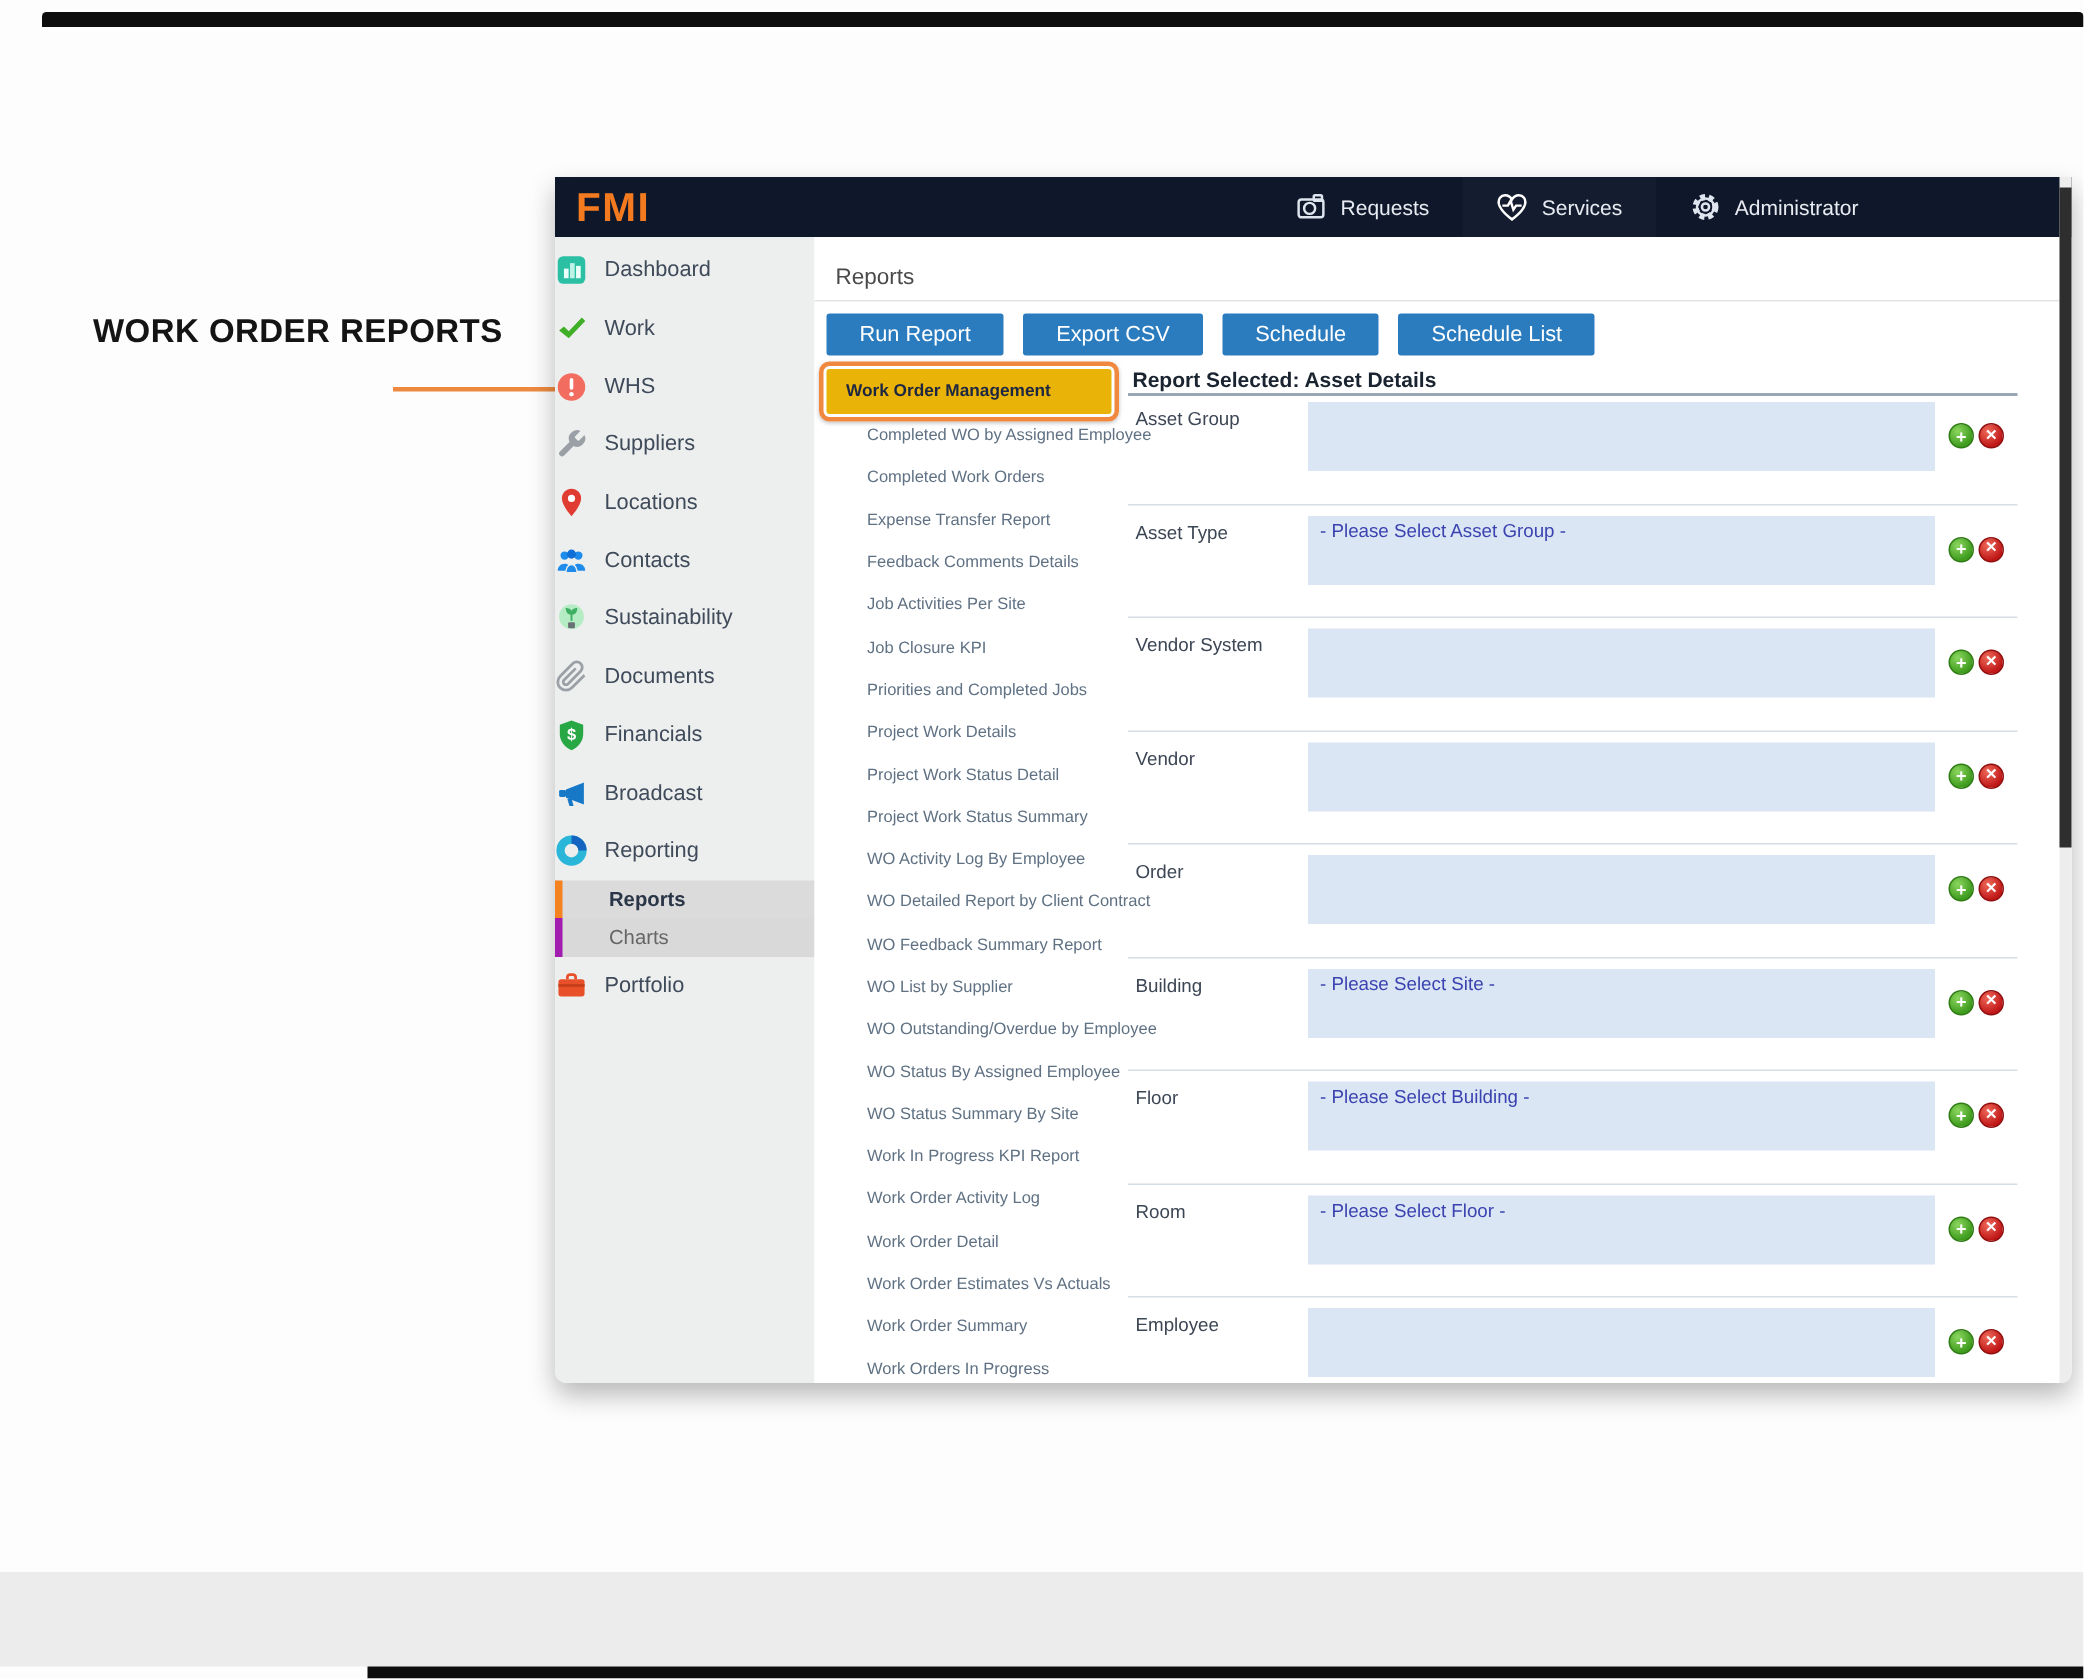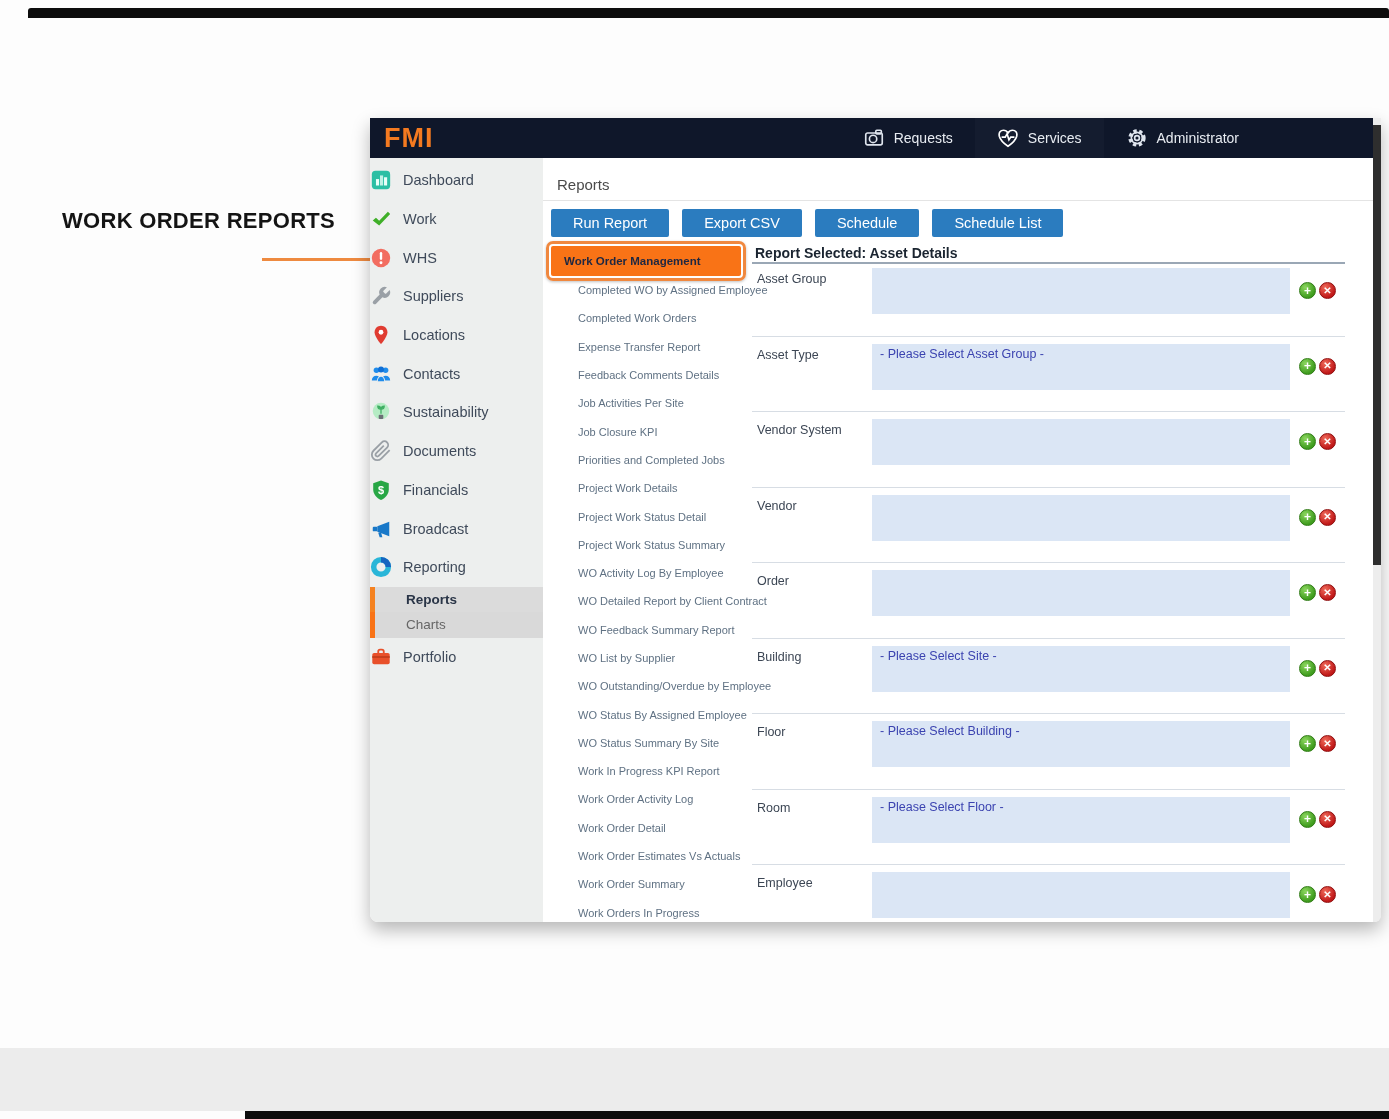--- a/index.html
+++ b/index.html
@@ -26,31 +26,31 @@
   .topnav-item svg { display:block; }
 
   .body { position:absolute; left:0; top:40px; width:100%; height:764px; display:flex; border-radius:0 0 8px 8px; overflow:hidden; }
 
   
   .sidebar { width:173px; background:#edefee; height:100%; padding-top:3px; flex:none; }
   .side-item { height:38.7px; display:flex; align-items:center; gap:11px; padding-left:0; font-size:14.5px; color:#3f4a5a; cursor:pointer; }
   .side-item .ic { width:22px; height:22px; display:flex; align-items:center; justify-content:center; flex:none; }
   .side-sub { height:25.6px; display:flex; align-items:center; padding-left:36px; font-size:13.5px; cursor:pointer; }
   .side-sub.active { background:#dbdbdb; border-left:5px solid #f58220; font-weight:bold; color:#2a3547; padding-left:31px; }
-  .side-sub.inactive { background:#d9d9d9; border-left:5px solid #f97316; color:#666; padding-left:31px; }
+  .side-sub.inactive { background:#d9d9d9; border-left:5px solid #a21caf; color:#666; padding-left:31px; }
 
   
   .content { position:relative; flex:1; background:#fff; height:100%; }
   .page-title { position:absolute; left:14px; top:18px; font-size:15px; color:#4a4a4a; }
   .title-rule { position:absolute; left:0; top:42px; width:100%; height:0; border-top:1px solid #e4e4e4; }
   .btn-row { position:absolute; left:8px; top:51px; display:flex; gap:13px; }
   .btn { height:28px; background:#2b7cbf; color:#fff; font-size:14.5px; border:none; border-radius:2px; padding:0 22px; cursor:pointer; font-family:"Liberation Sans",sans-serif; }
 
   
-  .group-header { position:absolute; left:8px; top:88px; width:190px; height:30px; background:#f97316; border-radius:2px; display:flex; align-items:center; padding-left:13px; font-size:11.5px; font-weight:bold; color:#1d2742; cursor:pointer; }
+  .group-header { position:absolute; left:8px; top:88px; width:190px; height:30px; background:#eab308; border-radius:2px; display:flex; align-items:center; padding-left:13px; font-size:11.5px; font-weight:bold; color:#1d2742; cursor:pointer; }
   .group-ring { position:absolute; left:3px; top:83px; width:200px; height:40px; border:3px solid #f0883f; border-radius:7px; pointer-events:none; box-shadow:0 1px 3px rgba(0,0,0,.25); }
   .report-list { position:absolute; left:0; top:118px; width:208px; }
   .report-item { height:28.3px; padding-left:35px; font-size:11px; color:#5f7183; display:flex; align-items:center; cursor:pointer; white-space:nowrap; }
 
   
   .form-area { position:absolute; left:209px; top:0; width:593px; height:764px; }
   .form-header { position:absolute; left:3px; top:87px; font-size:14px; font-weight:bold; color:#1a2430; }
   .form-rule { position:absolute; left:0; top:104px; width:593px; border-top:2px solid #9aa7b5; }
   .form-row { position:absolute; left:0; width:593px; height:75px; }
   .row-sep { position:absolute; left:0; top:-8px; width:593px; border-top:1px solid #d7dde4; }

